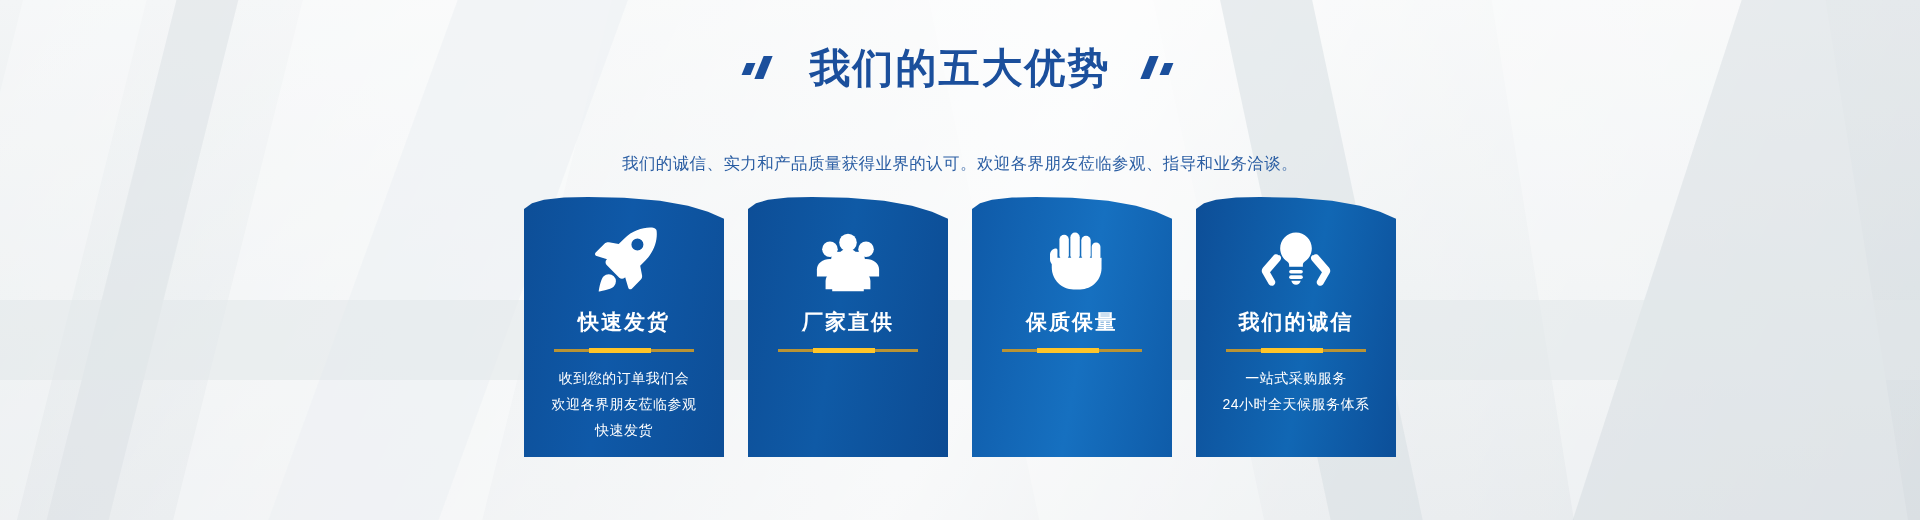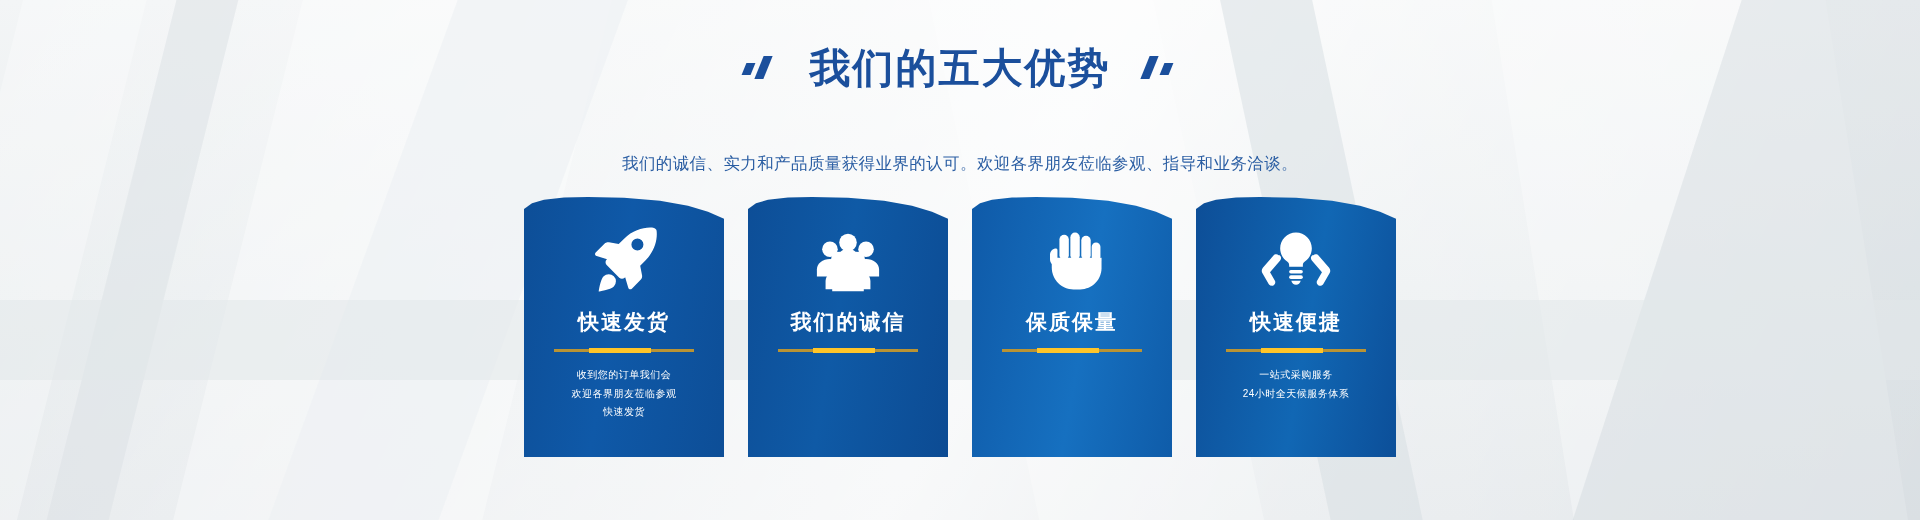--- a/index.html
+++ b/index.html
@@ -77,21 +77,21 @@
   }
   .divider{
     margin-top:17px;width:140px;height:3px;position:relative;
     background:#b99334;
   }
   .divider::after{
     content:"";position:absolute;left:35px;top:-1px;width:62px;height:5px;
     background:#ffc529;
   }
   .card-desc{
-    margin-top:14px;font-size:10px;color:#ffffff;line-height:1.85;
+    margin-top:14px;font-size:14px;color:#ffffff;line-height:1.85;
     text-align:center;letter-spacing:.5px;
   }
 </style>
 </head>
 <body>
 
 <div class="stage">
   <div class="bg-streak s1"></div>
   <div class="bg-streak s2"></div>
   <div class="bg-streak s3"></div>
@@ -151,21 +151,21 @@
     <circle cx="58.5" cy="20" r="8"></circle>
     <path d="M58.5 30c-7.4 0-13.4 4.8-13.4 10.6V48h26.8v-7.4C71.9 34.8 65.9 30 58.5 30z"></path>
     <circle cx="31" cy="31" r="8.5"></circle>
     <path d="M31 41.5c-7.8 0-14 5-14 11.1V61h28v-8.4c0-6.1-6.2-11.1-14-11.1z"></path>
     <circle cx="49" cy="31" r="8.5"></circle>
     <path d="M49 41.5c-7.8 0-14 5-14 11.1V61h28v-8.4c0-6.1-6.2-11.1-14-11.1z"></path>
     <circle cx="40" cy="29" r="10"></circle>
     <path d="M40 41c-9 0-16.2 5.8-16.2 12.8V63h32.4v-9.2C56.2 46.8 49 41 40 41z"></path>
   </svg>
           </div>
-          <div class="card-title">我们的诚信</div>
+          <div class="card-title">厂家直供</div>
           <div class="divider"></div>
         </div>
       </div>
       <div class="card">
         <div class="card-bg" style="background: linear-gradient(100deg, rgb(15, 90, 168) 0%, rgb(22, 112, 192) 55%, rgb(15, 92, 169) 100%);"></div>
         <div class="card-inner">
           <div class="icon-wrap">
             <svg width="70" height="70" viewBox="0 0 64 64" fill="#fff">
     <rect x="20.5" y="8" width="8.6" height="23" rx="4.3"></rect>
     <rect x="30.5" y="6" width="8.6" height="25" rx="4.3"></rect>
@@ -185,21 +185,21 @@
           <div class="icon-wrap">
             <svg width="76" height="72" viewBox="0 0 72 64" fill="#fff">
     <path d="M36 5c-8.3 0-15 6.7-15 15 0 5.2 2.6 9.8 6.6 12.5 1.2.8 1.9 2.1 1.9 3.5v1.4h13v-1.4c0-1.4.7-2.7 1.9-3.5C48.4 29.8 51 25.2 51 20c0-8.3-6.7-15-15-15z"></path>
     <rect x="29.5" y="40.5" width="13" height="3.4" rx="1.7"></rect>
     <rect x="29.5" y="45.6" width="13" height="3.4" rx="1.7"></rect>
     <path d="M31.5 50.8h9c-.5 2.2-2.4 3.8-4.5 3.8s-4-1.6-4.5-3.8z"></path>
     <path d="M19.6 26.5c-1.6-1.2-3.8-1-5.1.5l-9.9 11.3c-1.2 1.4-1.4 3.4-.5 5l6 10.4c.9 1.6 2.9 2.2 4.5 1.4 1.7-.9 2.3-3 1.3-4.6l-4.5-7.9 9.6-11c1.3-1.5 1.1-3.8-.4-5.1z"></path>
     <path d="M52.4 26.5c1.6-1.2 3.8-1 5.1.5l9.9 11.3c1.2 1.4 1.4 3.4.5 5l-6 10.4c-.9 1.6-2.9 2.2-4.5 1.4-1.7-.9-2.3-3-1.3-4.6l4.5-7.9-9.6-11c-1.3-1.5-1.1-3.8.4-5.1z"></path>
   </svg>
           </div>
-          <div class="card-title">快速便捷</div>
+          <div class="card-title">我们的诚信</div>
           <div class="divider"></div>
           <div class="card-desc">
             <div>一站式采购服务</div>
             <div>24小时全天候服务体系</div>
           </div>
         </div>
       </div>
     </div>
 
 </div>

